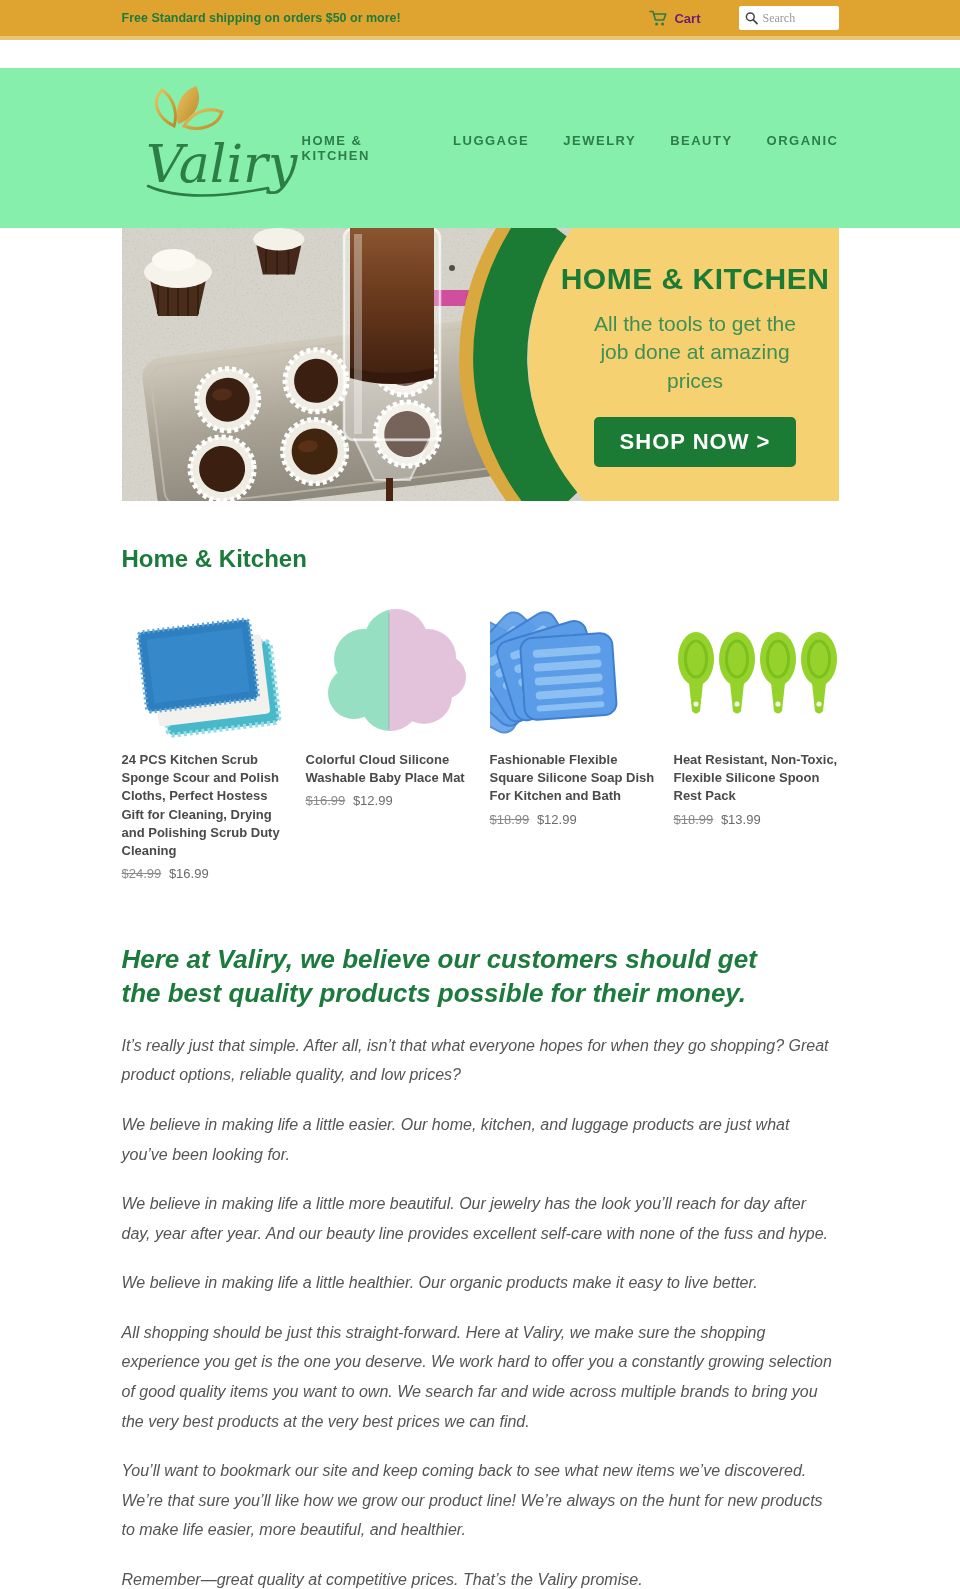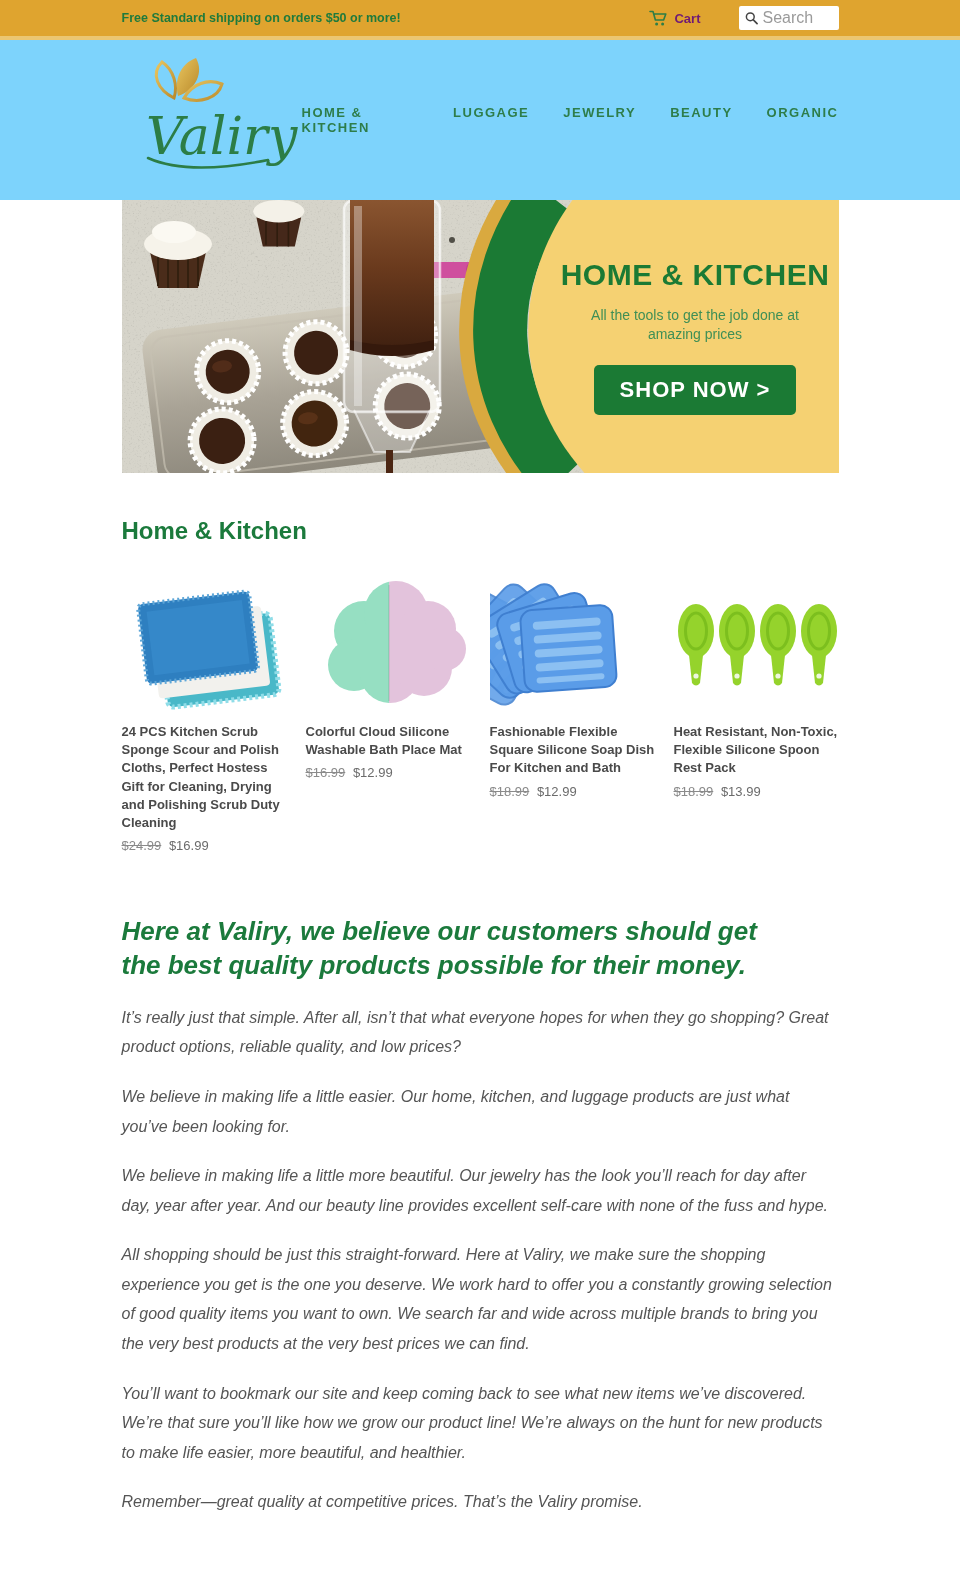--- a/index.html
+++ b/index.html
@@ -6,35 +6,35 @@
   body { width:960px; background:#fff; font-family:"Liberation Sans", sans-serif; }
   .container { width:717px; margin:0 auto; }
 
   
   .topbar { background:#DFA42F; height:40px; border-bottom:4px solid #EBC672; }
   .topbar .container { height:36px; display:flex; align-items:center; justify-content:space-between; }
   .ship-msg { color:#1F7A3C; font-size:12.5px; font-weight:bold; }
   .topbar-right { display:flex; align-items:center; gap:38px; }
   .cart-link { display:flex; align-items:center; gap:6px; color:#701a75; font-size:13px; font-weight:bold; text-decoration:none; cursor:pointer; }
   .search-box { background:#fff; width:100px; height:24px; display:flex; align-items:center; padding:0 6px; border-radius:2px; }
-  .search-box input { border:none; outline:none; width:70px; font-size:16px; color:#000000; font-family:Liberation Sans, sans-serif; }
+  .search-box input { border:none; outline:none; width:70px; font-size:12px; color:#000000; font-family:Liberation Serif, serif; }
   .search-box input::placeholder { color:#9a9a9a; }
 
   
-  .header { background:#7dd3fc; }
+  .header { background:#86efac;margin-top:28px; }
   .header .container { display:flex; align-items:center; justify-content:space-between; height:160px; }
   .nav { display:flex; gap:34px; }
   .nav a { color:#2E7D4A; font-size:13px; font-weight:bold; letter-spacing:1.5px; text-decoration:none; cursor:pointer; }
 
   
   .hero { position:relative; width:717px; height:273px; margin:0 auto; overflow:hidden; }
   .hero svg.scene { position:absolute; left:0; top:0; }
   .hero-text { position:absolute; left:430px; right:0; top:0; bottom:0; display:flex; flex-direction:column; align-items:center; justify-content:center; text-align:center; }
   .hero-title { color:#1B7A34; font-size:30px; font-weight:bold; letter-spacing:0.5px; margin-bottom:14px; }
-  .hero-sub { color:#3F8F55; font-size:14px; line-height:1.35; width:230px; margin-bottom:22px; }
+  .hero-sub { color:#3F8F55; font-size:21px; line-height:1.35; width:230px; margin-bottom:22px; }
   .hero-cta { background:#1B7A34; color:#fff; font-size:22px; font-weight:bold; letter-spacing:1px; padding:12px 26px; border:none; border-radius:5px; cursor:pointer; font-family:"Liberation Sans",sans-serif; }
 
   
   .collection-title { color:#1B7A3C; font-size:24px; font-weight:bold; margin-top:44px; }
   .products { display:grid; grid-template-columns:repeat(4,165px); column-gap:19px; margin-top:28px; min-height:268px; }
   .product { cursor:pointer; }
   .product-img { height:150px; display:flex; align-items:center; justify-content:center; }
   .product-title { font-size:13px; font-weight:bold; color:#4a4a4a; line-height:1.4; }
   .product-prices { margin-top:6px; font-size:13px; }
   .old-price { color:#8a8a8a; text-decoration:line-through; margin-right:4px; }
@@ -253,21 +253,21 @@
               <circle cx="48" cy="92" r="26"></circle>
                 <circle cx="84" cy="100" r="30"></circle>
                 <circle cx="118" cy="95" r="28"></circle>
               <circle cx="138" cy="76" r="22"></circle>
                 <rect x="48" y="52" width="80" height="52"></rect>
             </g>
           </g>
           <line x1="83" y1="12" x2="83" y2="128" stroke="#000" opacity="0.07" stroke-width="2"></line>
         </svg>
       </div>
-      <div class="product-title">Colorful Cloud Silicone Washable Bath Place Mat</div>
+      <div class="product-title">Colorful Cloud Silicone Washable Baby Place Mat</div>
       <div class="product-prices">
         <span class="old-price">$16.99</span>
         <span class="new-price">$12.99</span>
       </div>
     </div>
 
     <div class="product">
       <div class="product-img">
         <svg width="165" height="150" viewBox="0 0 165 150">
           <defs>
@@ -318,17 +318,18 @@
       </div>
     </div>
 
   </div>
 
   <div class="about">
     <h2>Here at Valiry, we believe our customers should get the best quality products possible for their money.</h2>
     <p>It’s really just that simple. After all, isn’t that what everyone hopes for when they go shopping? Great product options, reliable quality, and low prices?</p>
     <p>We believe in making life a little easier. Our home, kitchen, and luggage products are just what you’ve been looking for.</p>
     <p>We believe in making life a little more beautiful. Our jewelry has the look you’ll reach for day after day, year after year. And our beauty line provides excellent self-care with none of the fuss and hype.</p>
+    <p>We believe in making life a little healthier. Our organic products make it easy to live better.</p>
     <p>All shopping should be just this straight-forward. Here at Valiry, we make sure the shopping experience you get is the one you deserve. We work hard to offer you a constantly growing selection of good quality items you want to own. We search far and wide across multiple brands to bring you the very best products at the very best prices we can find.</p>
     <p>You’ll want to bookmark our site and keep coming back to see what new items we’ve discovered. We’re that sure you’ll like how we grow our product line! We’re always on the hunt for new products to make life easier, more beautiful, and healthier.</p>
     <p>Remember—great quality at competitive prices. That’s the Valiry promise.</p>
   </div>
 </div>
 
 </body></html>

